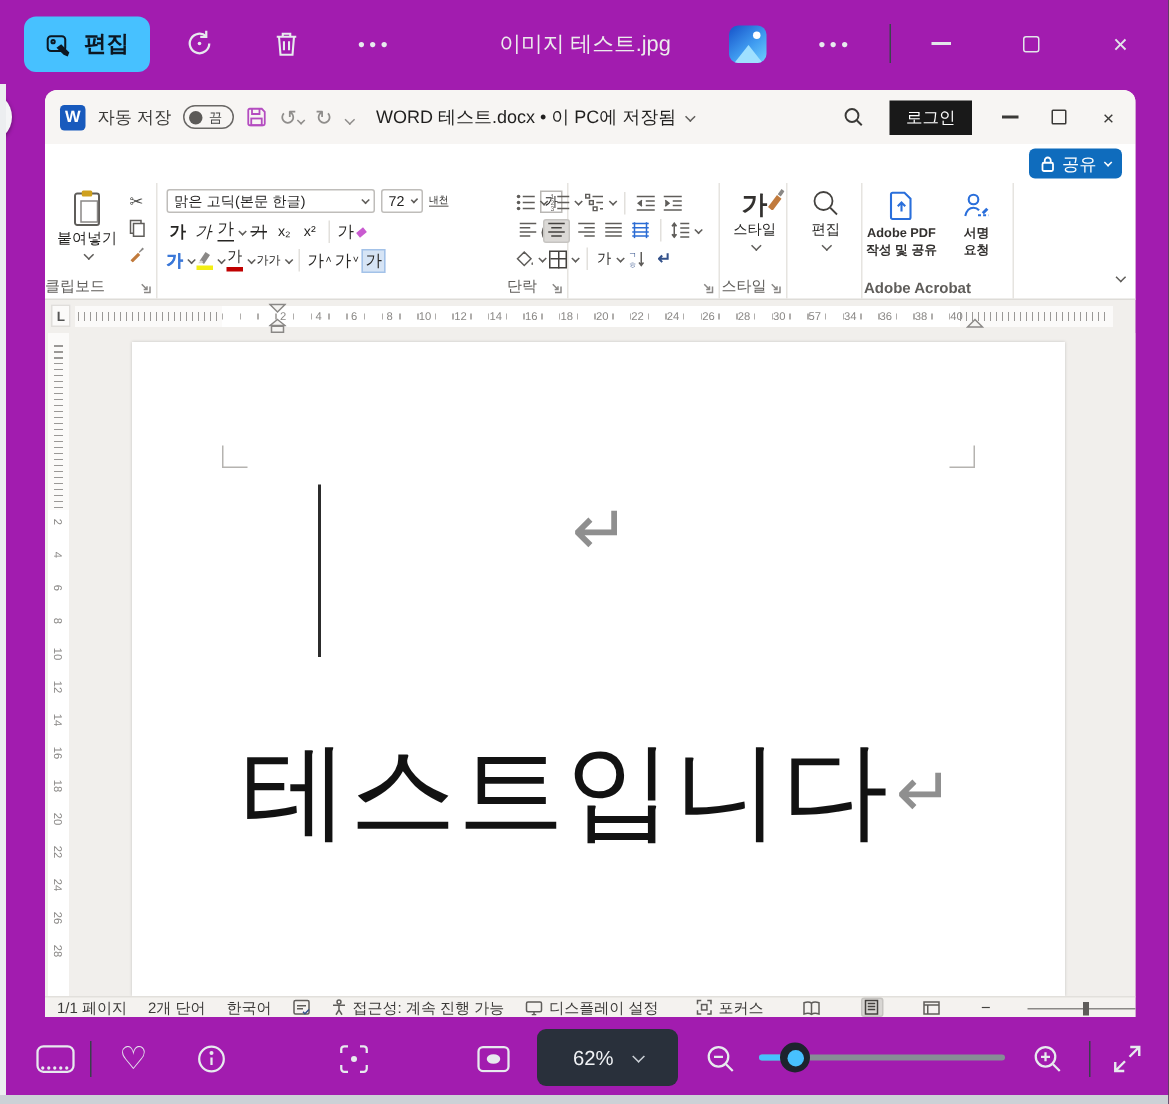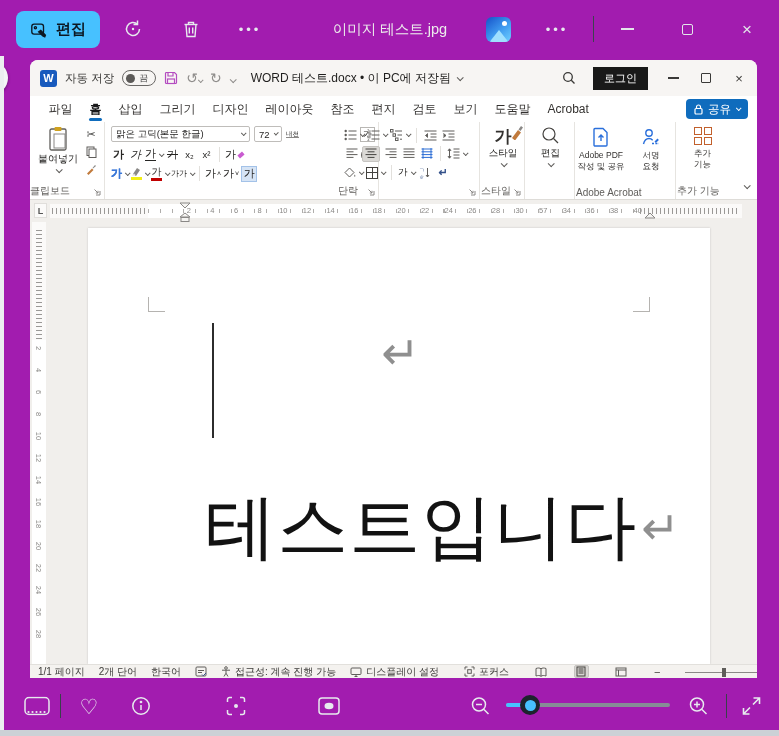--- a/index.html
+++ b/index.html
@@ -110,21 +110,21 @@
   .g-styles { left:451px; width:44px; }
   .stbig { position:absolute; left:0; top:3px; width:44px; display:flex; flex-direction:column;
            align-items:center; font-size:9.5px; color:#262523; }
   .stga { position:relative; font-size:17px; font-weight:bold; color:#33312f; height:22px; }
   .stga svg { position:absolute; right:-11px; top:0; }
 
   .g-edit { left:496px; width:49px; }
   .edbig { position:absolute; left:0; top:4px; width:49px; display:flex; flex-direction:column;
            align-items:center; gap:2px; font-size:9.5px; color:#262523; }
 
-  .g-acro { left:546px; width:100px; }
+  .g-acro { left:546px; width:100px;font-weight:bold; }
   .acbtn { position:absolute; top:5px; width:50px; display:flex; flex-direction:column; align-items:center;
            gap:3px; font-size:8.5px; color:#33312f; text-align:center; line-height:1.25; }
 
   .g-add { left:647px; width:51px; }
   .addgrid { display:grid; grid-template-columns:8px 8px; grid-template-rows:8px 8px; gap:2px; }
   .addgrid span { border:1.6px solid #c2602c; }
   .collapse { position:absolute; right:8px; bottom:6px; color:#5f5d5a; }
 
   
   .rulerrow { position:absolute; left:0; top:140px; width:727px; height:22px; }
@@ -152,21 +152,21 @@
           justify-content:center; transform:rotate(90deg); }
   .page { position:absolute; left:58px; top:6px; width:622px; height:436px; background:#fff;
           box-shadow:0 0 2px rgba(0,0,0,.18); }
   .cropmark { position:absolute; width:17px; height:15px; top:69px; }
   .cm-l { left:60px; border-left:1px solid #b5b3b0; border-bottom:1px solid #b5b3b0; }
   .cm-r { left:545px; border-right:1px solid #b5b3b0; border-bottom:1px solid #b5b3b0; }
   .caret { position:absolute; left:124px; top:95px; width:1.5px; height:115px; background:#2c2c2c; }
   .dline { position:absolute; left:0; width:622px; display:flex; align-items:center; justify-content:center;
            font-size:71px; letter-spacing:1px; color:#121212; white-space:nowrap; }
   .dline .pilcrow { font-size:46px; color:#8f8f8f; margin-left:4px; font-weight:normal; }
-  .l1 { top:98px; } .l2 { top:252px;margin-left:44px; }
+  .l1 { top:98px; } .l2 { top:252px; }
 
   
   .wstatus { position:absolute; left:0; top:604px; width:727px; height:14px; background:#f4f2ef;
              border-top:1px solid #e2e0dc; display:flex; align-items:center; padding:0 8px;
              font-size:10px; color:#3b3a38; gap:14px; white-space:nowrap; }
   .ws-item { display:flex; align-items:center; gap:4px; }
   .ws-right { margin-left:auto; display:flex; align-items:center; gap:25px; }
   .viewic { width:15px; height:13px; display:flex; align-items:center; justify-content:center; }
   .viewic.sel { background:#d8d6d3; }
   .zslider { position:relative; width:78px; height:10px; }
@@ -275,34 +275,20 @@
             <span class="wmin"></span>
           </span>
         <span class="wt-ctl">
             <span class="wmax"></span>
           </span>
         <span class="wt-ctl">×</span>
       </span>
     </div>
 
     <div class="wtabs">
-      <span class="wtabs-list" style="display:flex;height:26px">
-          <span class="wtab">파일</span>
-          <span class="wtab active">홈</span>
-          <span class="wtab">삽입</span>
-          <span class="wtab">그리기</span>
-          <span class="wtab">디자인</span>
-          <span class="wtab">레이아웃</span>
-          <span class="wtab">참조</span>
-          <span class="wtab">편지</span>
-          <span class="wtab">검토</span>
-          <span class="wtab">보기</span>
-          <span class="wtab">도움말</span>
-          <span class="wtab">Acrobat</span>
-        </span>
       <span class="share-btn">
         <svg width="9" height="11" viewBox="0 0 9 11" fill="none" stroke="#fff" stroke-width="1.2">
           <rect x="1" y="4.5" width="7" height="5.5" rx="1"></rect>
             <path d="M2.5 4.5V3a2 2 0 0 1 4 0v1.5"></path>
         </svg>
         <span>공유</span>
         <span class="chev" style="width:4px;height:4px"></span>
       </span>
     </div>
 
@@ -585,32 +571,20 @@
             <circle cx="8" cy="6" r="3.2"></circle>
               <path d="M2.5 17c.8-3.5 3-5.5 5.5-5.5 1.4 0 2.7.6 3.7 1.7"></path>
             <path d="M11 16.5h7" stroke="#2a6fdb" stroke-dasharray="2 1.4"></path>
               <path d="M13.5 14.5l3-3 1.4 1.4-3 3z" fill="#2a6fdb" stroke="none"></path>
           </svg>
           <span><span>서명</span><br><span>요청</span></span>
         </div>
         <span class="glabel">Adobe Acrobat</span>
       </div>
 
-      <div class="rgroup g-add" style="border-right:none">
-        <div class="acbtn" style="left:0;width:51px">
-          <span class="addgrid">
-              <span></span>
-              <span></span>
-              <span></span>
-              <span></span>
-            </span>
-          <span><span>추가</span><br><span>기능</span></span>
-        </div>
-        <span class="glabel">추가 기능</span>
-      </div>
 
       <span class="collapse"><span class="chev"></span></span>
     </div>
 
     <div class="rulerrow">
       <span class="tabsel">L</span>
       <div class="hruler">
         <span class="tickzone" style="left:2px;width:96px"></span>
         <div class="hwhite">
           <span class="hticks"></span>
@@ -769,20 +743,24 @@
         <path d="M1.5 6V3.5A2 2 0 0 1 3.5 1.5H6M14 1.5h2.5a2 2 0 0 1 2 2V6M18.5 14v2.5a2 2 0 0 1-2 2H14M6 18.5H3.5a2 2 0 0 1-2-2V14"></path>
         <circle cx="10" cy="10" r="2" fill="#e7eaee" stroke="none"></circle>
       </svg>
     </span>
     <span class="bt" style="left:314px;width:30px">
       <svg width="22" height="18" viewBox="0 0 22 18" fill="none" stroke="#e7eaee" stroke-width="1.5">
         <rect x="1" y="1" width="20" height="16" rx="3"></rect>
           <ellipse cx="11" cy="9" rx="4.5" ry="3.2" fill="#e7eaee" stroke="none"></ellipse>
       </svg>
     </span>
+    <span class="zoom-btn">
+      <span>62%</span>
+      <span class="chev" style="width:6px;height:6px;color:#cdd2d8"></span>
+    </span>
     <span class="bt" style="left:466px;width:28px">
       <svg width="21" height="21" viewBox="0 0 21 21" fill="none" stroke="#e7eaee" stroke-width="1.5">
         <circle cx="9" cy="9" r="6.5"></circle>
           <path d="M14 14l4.5 4.5M6 9h6"></path>
       </svg>
     </span>
     <span class="bslider">
       <span class="fill"></span>
       <span class="thumb"></span>
     </span>

